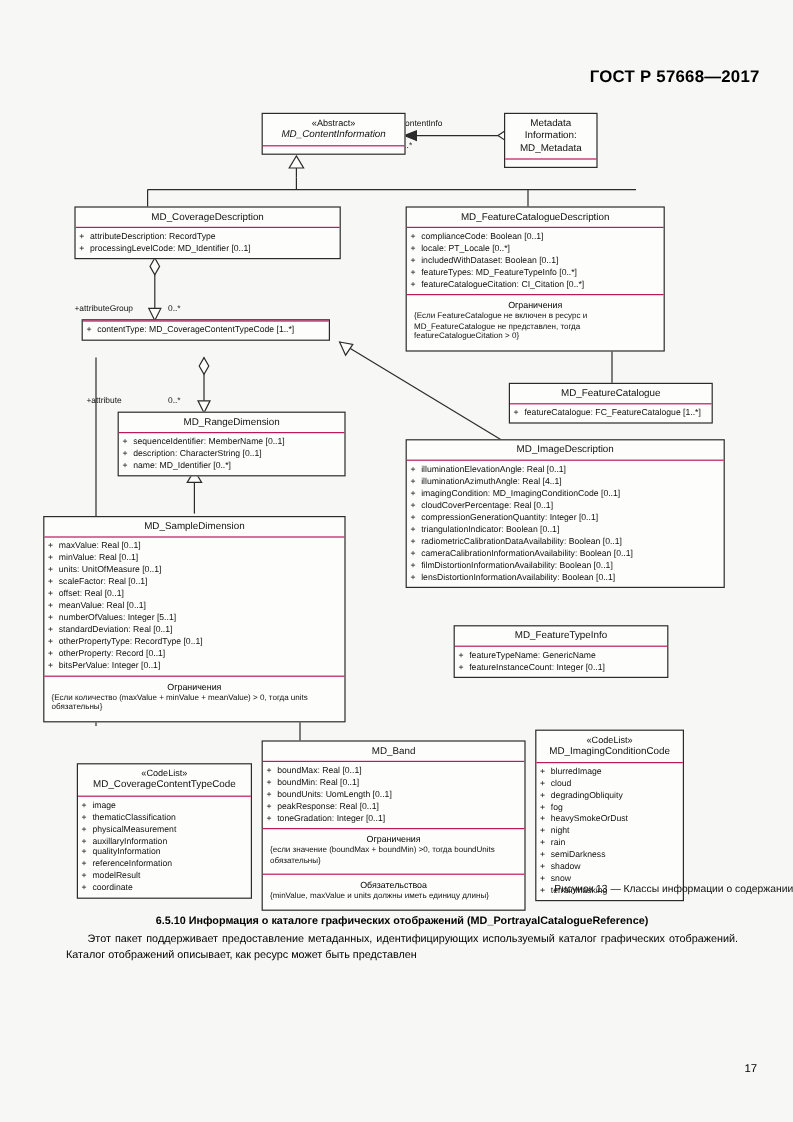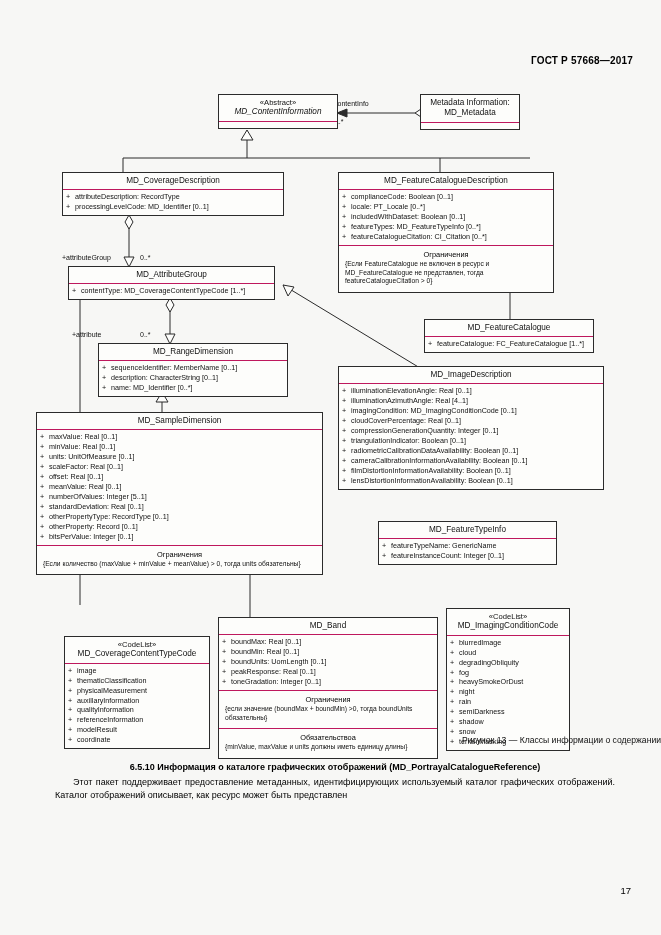--- a/index.html
+++ b/index.html
@@ -1,19 +1,19 @@
 <!DOCTYPE html>
 <html><head>
 <meta charset="utf-8">
 <style>
   html,body{margin:0;padding:0;background:#cfcfcf;}
   body{font-family:"Liberation Sans", sans-serif;}
   #page{position:relative;width:661px;height:935px;background:#f7f7f5;overflow:hidden;}
 
-  .hdr{position:absolute;top:55px;right:28px;font-weight:bold;font-size:10px;color:#000;letter-spacing:.2px;}
+  .hdr{position:absolute;top:55px;right:28px;font-weight:bold;font-size:14px;color:#000;letter-spacing:.2px;}
 
   .diagram{position:absolute;left:0;top:80px;width:661px;height:645px;}
 
   
   .box{position:absolute;background:#fdfdfb;border:1px solid #2b2b2b;box-sizing:border-box;}
   .box .title{text-align:center;font-size:8.2px;color:#111;padding:3px 2px 3px;line-height:1.25;}
   .box .stereo{display:block;font-size:7.6px;}
   .box .ital{font-style:italic;}
   .box .compart{border-top:1px solid #be185d;padding:2px 3px 3px 3px;}
   .box .compart.empty{height:6px;padding:0;}
@@ -85,21 +85,21 @@
     <div class="lbl" style="left:140px;top:251px;">0..*</div>
 
     <div class="box" style="left:218px;top:14px;width:120px;">
       <div class="title">
         <span class="stereo">«Abstract»</span>
         <span class="ital">MD_ContentInformation</span>
       </div>
       <div class="compart empty"></div>
     </div>
 
-    <div class="box" style="left:420px;top:14px;width:100px;">
+    <div class="box" style="left:420px;top:14px;width:78px;">
       <div class="title">
         <span>Metadata Information:</span><br>
         <span>MD_Metadata</span>
       </div>
       <div class="compart empty"></div>
     </div>
 
     <div class="box" style="left:62px;top:92px;width:222px;">
       <div class="title">MD_CoverageDescription</div>
       <div class="compart">
@@ -117,21 +117,20 @@
         <div class="attr"><span class="pl">+</span><span>featureTypes:  MD_FeatureTypeInfo [0..*]</span></div>
         <div class="attr"><span class="pl">+</span><span>featureCatalogueCitation:  CI_Citation [0..*]</span></div>
       </div>
       <div class="compart">
         <div class="note-head">Ограничения</div>
         <div class="note-body">{Если FeatureCatalogue  не включен в ресурс и MD_FeatureCatalogue не представлен, тогда featureCatalogueCitation &gt; 0}</div>
       </div>
     </div>
 
     <div class="box" style="left:68px;top:186px;width:207px;">
-      <div class="title">MD_AttributeGroup</div>
       <div class="compart">
         <div class="attr"><span class="pl">+</span><span>contentType:  MD_CoverageContentTypeCode [1..*]</span></div>
       </div>
     </div>
 
     <div class="box" style="left:98px;top:263px;width:190px;">
       <div class="title">MD_RangeDimension</div>
       <div class="compart">
         <div class="attr"><span class="pl">+</span><span>sequenceIdentifier:  MemberName [0..1]</span></div>
         <div class="attr"><span class="pl">+</span><span>description:  CharacterString [0..1]</span></div>
@@ -155,21 +154,21 @@
         <div class="attr"><span class="pl">+</span><span>cloudCoverPercentage:  Real [0..1]</span></div>
         <div class="attr"><span class="pl">+</span><span>compressionGenerationQuantity:  Integer [0..1]</span></div>
         <div class="attr"><span class="pl">+</span><span>triangulationIndicator:  Boolean [0..1]</span></div>
         <div class="attr"><span class="pl">+</span><span>radiometricCalibrationDataAvailability:  Boolean [0..1]</span></div>
         <div class="attr"><span class="pl">+</span><span>cameraCalibrationInformationAvailability:  Boolean [0..1]</span></div>
         <div class="attr"><span class="pl">+</span><span>filmDistortionInformationAvailability:  Boolean [0..1]</span></div>
         <div class="attr"><span class="pl">+</span><span>lensDistortionInformationAvailability:  Boolean [0..1]</span></div>
       </div>
     </div>
 
-    <div class="box" style="left:36px;top:332px;width:287px;">
+    <div class="box" style="left:36px;top:350px;width:252px;">
       <div class="title">MD_SampleDimension</div>
       <div class="compart">
         <div class="attr"><span class="pl">+</span><span>maxValue:  Real [0..1]</span></div>
         <div class="attr"><span class="pl">+</span><span>minValue:  Real [0..1]</span></div>
         <div class="attr"><span class="pl">+</span><span>units:  UnitOfMeasure [0..1]</span></div>
         <div class="attr"><span class="pl">+</span><span>scaleFactor:  Real [0..1]</span></div>
         <div class="attr"><span class="pl">+</span><span>offset:  Real  [0..1]</span></div>
         <div class="attr"><span class="pl">+</span><span>meanValue:  Real  [0..1]</span></div>
         <div class="attr"><span class="pl">+</span><span>numberOfValues:  Integer [5..1]</span></div>
         <div class="attr"><span class="pl">+</span><span>standardDeviation:  Real  [0..1]</span></div>

